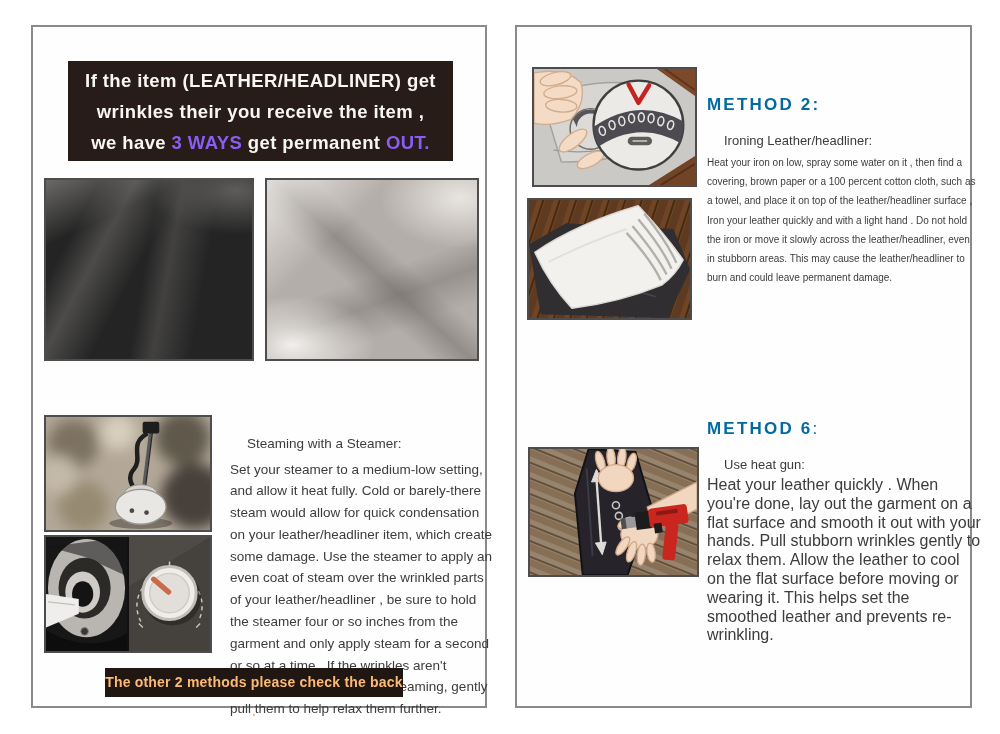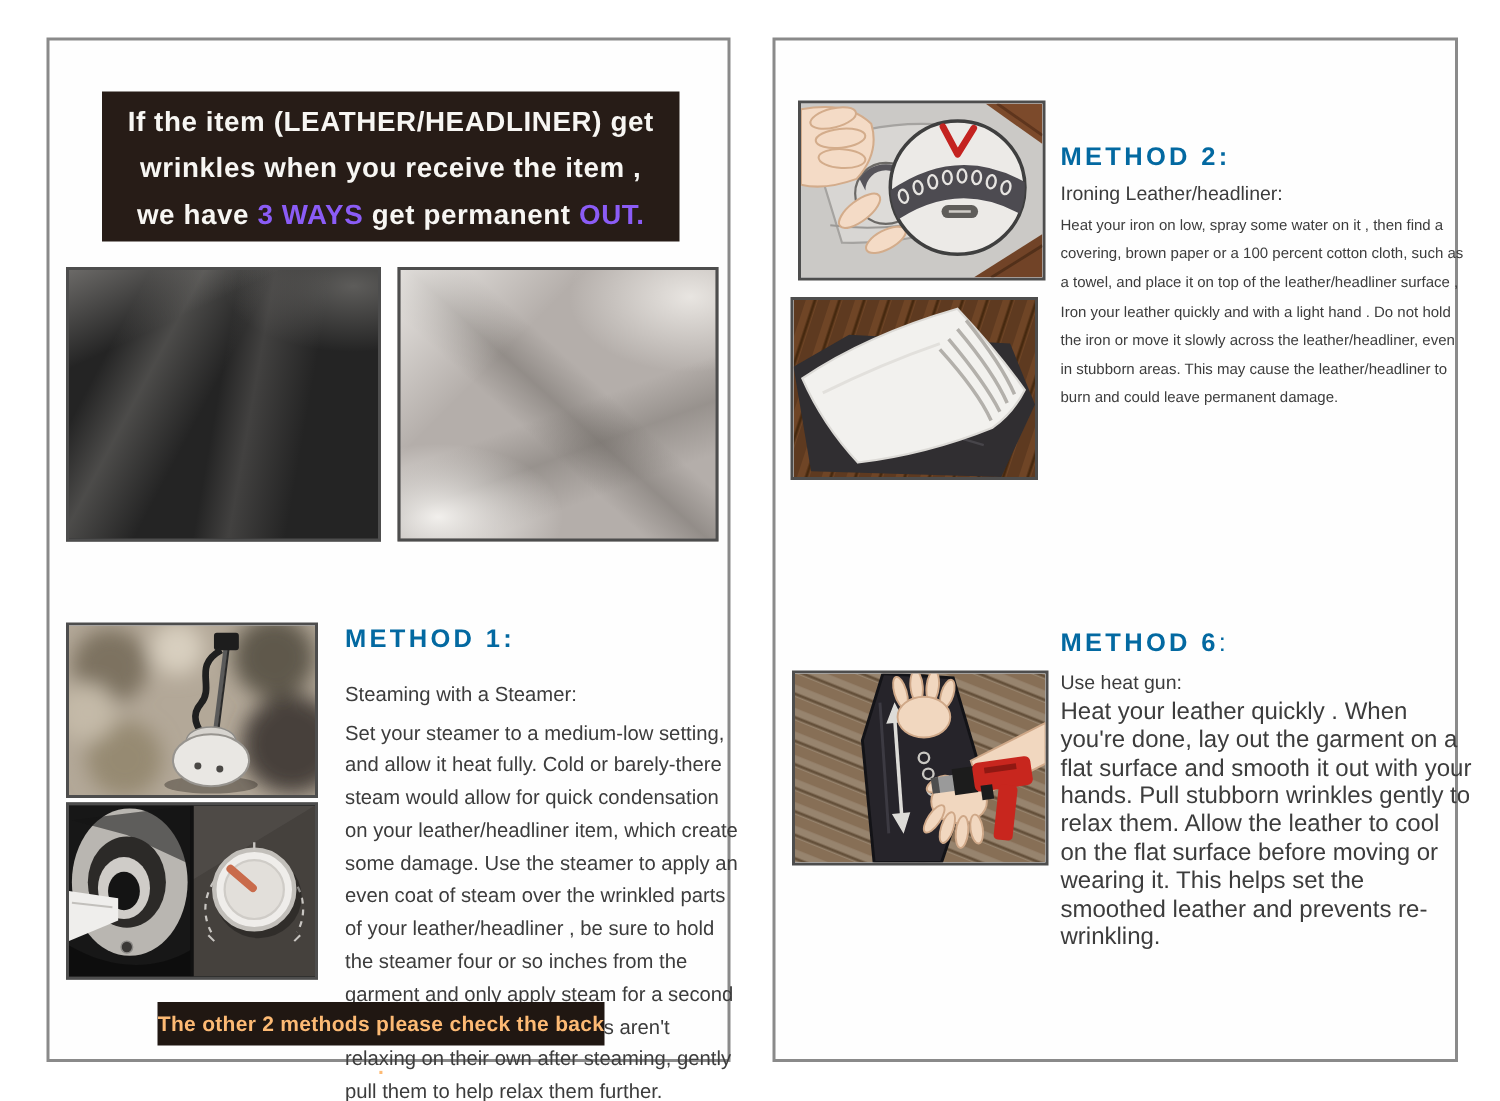--- a/index.html
+++ b/index.html
@@ -51,21 +51,21 @@
   .steamer-pair{left:11px;top:508px;width:168px;height:118px;display:flex;background:#111;}
   .steamer-pair .half{position:relative;flex:1;}
   .steamer-pair .half+.half{border-left:2px solid #111;}
   .iron-illustration{left:15px;top:40px;width:165px;height:120px;}
   .towel-photo{left:10px;top:171px;width:165px;height:122px;}
   .heatgun-illustration{left:11px;top:420px;width:171px;height:130px;}
 
   
   .method-block{position:absolute;color:#3c3c3c;}
   .method-heading{font-size:17px;font-weight:bold;color:#0369a1;letter-spacing:2.2px;margin:0;}
-  .method-sub{font-size:13.5px;margin:0;}
+  .method-sub{font-size:13.5px;margin:17px;}
   .method-body{font-size:13.5px;margin:0;}
 
   .m1{left:197px;top:389px;width:266px;}
   .m1 .method-heading{margin-bottom:16px;}
   .m1 .method-sub{margin-bottom:4px;line-height:21.5px;}
   .m1 .method-body{line-height:21.8px;}
 
   .m2{left:190px;top:68px;width:272px;}
   .m2 .method-heading{margin-bottom:5px;}
   .m2 .method-sub{margin-bottom:3px;line-height:18px;font-size:13px;}
@@ -83,21 +83,21 @@
     text-align:center;line-height:29px;letter-spacing:.2px;
   }
 </style>
 </head>
 <body>
 
 <div class="panel left">
 
   <div class="top-banner">
     <div>If the item (LEATHER/HEADLINER) get</div>
-    <div>wrinkles when you receive the item ,</div>
+    <div>wrinkles their you receive the item ,</div>
     <div>
       <span>we have</span>
       <span class="hl-yellow">3 WAYS</span>
       <span>get permanent</span>
       <span class="hl-yellow">OUT.</span>
     </div>
   </div>
 
   <div class="photo leather-dark"></div>
   <div class="photo leather-light"></div>
@@ -155,21 +155,20 @@
         <ellipse cx="44" cy="62" rx="29" ry="28" fill="rgba(0,0,0,.3)"></ellipse>
         <circle cx="41" cy="57" r="27" fill="#efedea" stroke="#c2bfba" stroke-width="3"></circle>
         <circle cx="41" cy="57" r="20" fill="#e2dfda" stroke="#cfccc7" stroke-width="1.5"></circle>
         <line x1="40" y1="56" x2="25" y2="43" stroke="#c96b4b" stroke-width="5.5" stroke-linecap="round"></line>
         <line x1="41" y1="30" x2="41" y2="25" stroke="#c9c6c2" stroke-width="1.6"></line>
       </svg>
     </div>
   </div>
 
   <div class="method-block m1">
-    <p class="method-heading">METHOD 1:</p>
     <p class="method-sub">Steaming with a Steamer:</p>
     <p class="method-body">Set your steamer to a medium-low setting, and allow it heat fully. Cold or barely-there steam would allow for quick condensation on your leather/headliner item, which create some damage. Use the steamer to apply an even coat of steam over the wrinkled parts of your leather/headliner , be sure to hold the steamer four or so inches from the garment and only apply steam for a second or so at a time . If the wrinkles aren't relaxing on their own after steaming, gently pull them to help relax them further.</p>
   </div>
 
   <div class="footer-banner">The other 2 methods please check the back .</div>
 </div>
 
 <div class="panel right">
 
   <div class="photo iron-illustration">

